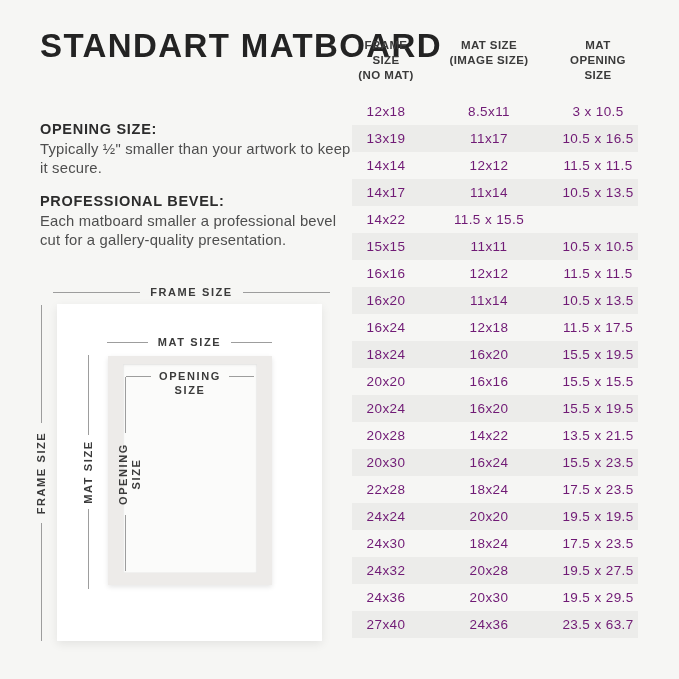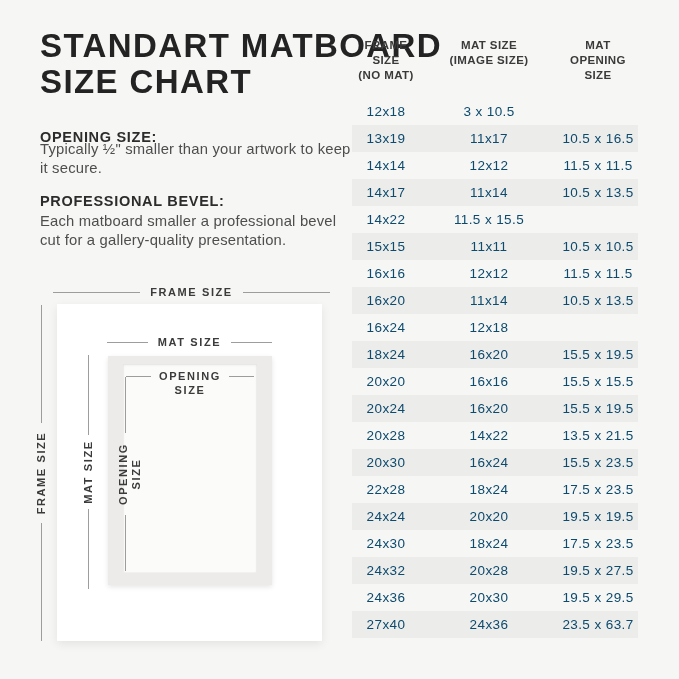--- a/index.html
+++ b/index.html
@@ -7,21 +7,21 @@
     position:relative;width:679px;height:679px;background:#f6f6f4;
     font-family:"Liberation Sans",sans-serif;overflow:hidden;
   }
   
   .title{position:absolute;left:40px;top:28px;font-size:33px;line-height:36px;
          font-weight:700;letter-spacing:1.4px;color:#232323;}
   .sec-heading{position:absolute;left:40px;font-size:14.5px;font-weight:700;
                letter-spacing:.7px;color:#2c2c2c;}
   .sec-body{position:absolute;left:40px;width:312px;font-size:14.8px;line-height:19px;
             color:#4e4e4e;letter-spacing:.2px;}
-  .s1h{top:129px;text-align:right;} .s1b{top:140px;}
+  .s1h{top:121px;text-align:right;} .s1b{top:140px;}
   .s2h{top:193px;} .s2b{top:212px;}
 
   
   .h-ruler{position:absolute;display:flex;align-items:center;height:14px;}
   .seg{flex:1;height:1px;background:#9d9d9d;}
   .h-label{font-size:11px;font-weight:700;letter-spacing:1.6px;color:#3b3b3b;
            margin:0 10px;white-space:nowrap;}
   .frame-ruler{left:53px;top:285px;width:277px;}
   .frame-rect{position:absolute;left:57px;top:304px;width:265px;height:337px;
               background:#ffffff;box-shadow:0 3px 9px rgba(0,0,0,.08);}
@@ -52,31 +52,30 @@
   .v-opening .t{top:0;height:56px;} .v-opening .b{bottom:0;height:56px;}
 
   
   .size-table{position:absolute;left:352px;top:38px;width:286px;}
   .thead,.tr{display:grid;grid-template-columns:68px 138px 80px;}
   .thead{margin-bottom:15px;}
   .th{text-align:center;font-size:11.5px;font-weight:700;color:#3a3a3a;
       letter-spacing:.4px;line-height:15px;}
   .tr{height:27px;line-height:27px;}
   .tr.striped{background:#ececea;}
-  .td{text-align:center;font-size:13.5px;color:#0c4a6e;letter-spacing:.4px;
+  .td{text-align:center;font-size:13.5px;color:#701a75;letter-spacing:.4px;
       white-space:nowrap;}
 </style>
 </head>
 <body>
 
 <div class="canvas">
 
   <div class="title">
     <div>STANDART MATBOARD</div>
-    <div>SIZE CHART</div>
   </div>
 
   <div class="sec-heading s1h">OPENING SIZE:</div>
   <div class="sec-body s1b">Typically ½" smaller than your artwork to keep it secure.</div>
   <div class="sec-heading s2h">PROFESSIONAL BEVEL:</div>
   <div class="sec-body s2b">Each matboard smaller a professional bevel cut for a gallery-quality presentation.</div>
 
   <div class="h-ruler frame-ruler">
     <span class="seg"></span>
     <span class="h-label">FRAME SIZE</span>
@@ -135,20 +134,21 @@
     <div class="th-l2">(IMAGE SIZE)</div>
   </div>
         <div class="th">
     <div class="th-l1">MAT OPENING</div>
     <div class="th-l2">SIZE</div>
   </div>
       </div>
     <div class="tbody">
         <div class="tr">
     <div class="td">12x18</div>
+    <div class="td">8.5x11</div>
     <div class="td">3 x 10.5</div>
   </div>
         <div class="tr striped">
     <div class="td">13x19</div>
     <div class="td">11x17</div>
     <div class="td">10.5 x 16.5</div>
   </div>
         <div class="tr">
     <div class="td">14x14</div>
     <div class="td">12x12</div>
@@ -174,20 +174,21 @@
     <div class="td">11.5 x 11.5</div>
   </div>
         <div class="tr striped">
     <div class="td">16x20</div>
     <div class="td">11x14</div>
     <div class="td">10.5 x 13.5</div>
   </div>
         <div class="tr">
     <div class="td">16x24</div>
     <div class="td">12x18</div>
+    <div class="td">11.5 x 17.5</div>
   </div>
         <div class="tr striped">
     <div class="td">18x24</div>
     <div class="td">16x20</div>
     <div class="td">15.5 x 19.5</div>
   </div>
         <div class="tr">
     <div class="td">20x20</div>
     <div class="td">16x16</div>
     <div class="td">15.5 x 15.5</div>

